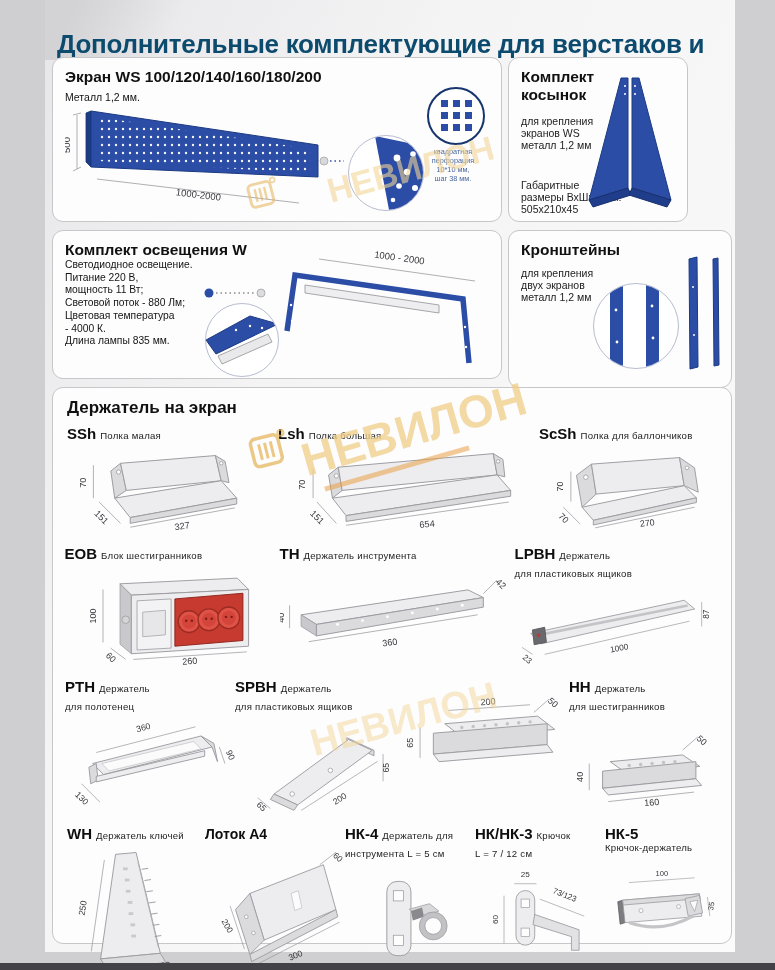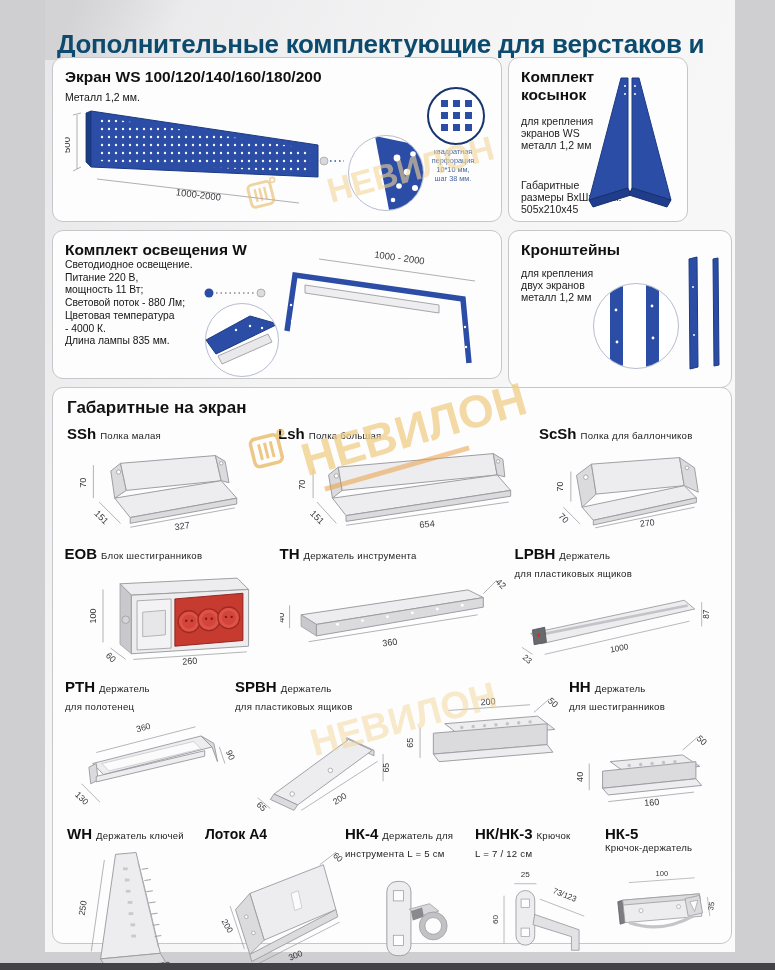--- a/index.html
+++ b/index.html
@@ -194,21 +194,21 @@
   </div>
   <svg style="position:absolute;right:4px;top:24px;" width="44" height="118" viewBox="0 0 44 118">
     <polygon points="6,4 14,2 15,112 7,114" fill="#2c4da6" stroke="#1b3a82"></polygon>
     <circle cx="10" cy="32" r="1" fill="#fff"></circle>
       <circle cx="11" cy="80" r="1" fill="#fff"></circle>
     <polygon points="30,4 35,3 36,110 31,111" fill="#2c4da6" stroke="#1b3a82"></polygon>
   </svg>
 </div>
 
 <div class="card" id="card-acc">
-  <h2>Габаритные на экран</h2>
+  <h2>Держатель на экран</h2>
 
   <div class="arow">
     <div class="tile" style="width:212px">
       <div class="tile-head"><span class="code">SSh</span><span class="aname">Полка малая</span></div>
       <div class="fig"><svg width="200" height="92" viewBox="0 0 200 95">
         <line class="dl" x1="24" y1="24" x2="24" y2="58"></line>
         <text class="dim" x="16" y="42" text-anchor="middle" transform="rotate(-90 16 42)">70</text>
         <polygon class="metal2" points="42,30 52,22 58,50 46,58"></polygon>
             <circle class="hole" cx="50" cy="31" r="2.2"></circle>
         <polygon class="metal" points="52,22 150,14 156,40 58,50"></polygon>

